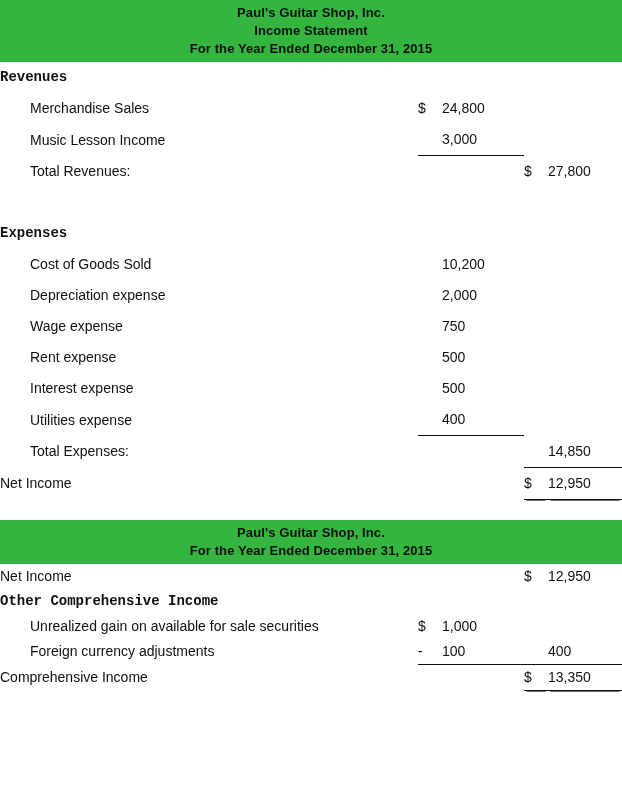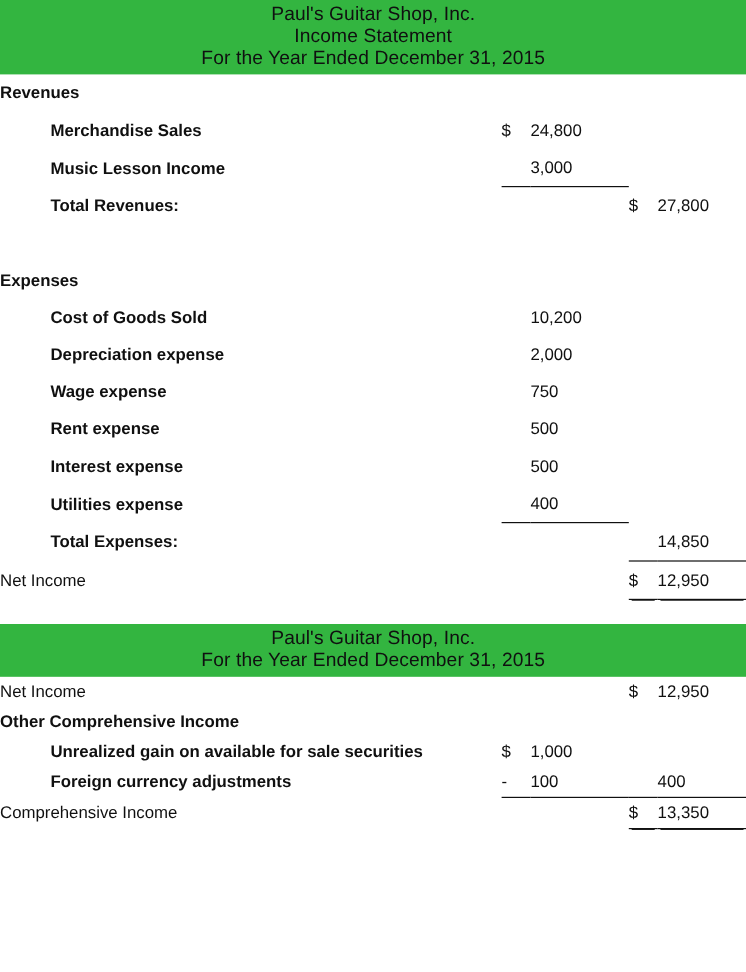--- a/index.html
+++ b/index.html
@@ -21,22 +21,22 @@
   }
 
   
   .stmt-header {
     background: #33b540;
     text-align: center;
     padding: 4px 0 4px 0;
     box-sizing: border-box;
   }
   .stmt-header .hline {
-    font-weight: normal;
-    font-size: 16px;
+    font-weight: bold;
+    font-size: 13px;
     line-height: 18px;
     color: #101010;
     letter-spacing: 0.1px;
   }
 
   
   table.stmt {
     width: 622px;
     border-collapse: collapse;
     table-layout: fixed;
@@ -51,22 +51,22 @@
   }
 
   
   col.c-label { width: 418px; }
   col.c-sym1  { width: 24px;  }
   col.c-num1  { width: 82px;  }
   col.c-sym2  { width: 24px;  }
   col.c-num2  { width: 74px;  }
 
   .lbl         { padding-left: 3px; }
-  .lbl.section { font-weight: bold; }
-  .lbl.indent  { padding-left: 42px; font-weight: bold; }
+  .lbl.section { font-weight: bold; font-family: Liberation Mono, monospace; }
+  .lbl.indent  { padding-left: 30px; }
   .lbl.total   { font-weight: normal; }
 
   .sym  { text-align: left;  padding-left: 4px; }
   .num  { text-align: left; padding-right: 6px; }
 
   
   .ul-thin  { border-bottom: 1.6px solid #101010; }
   .ul-dbl   { border-bottom: 1.6px solid #101010;
               box-shadow: 0 4px 0 -2.4px #101010; }
 

